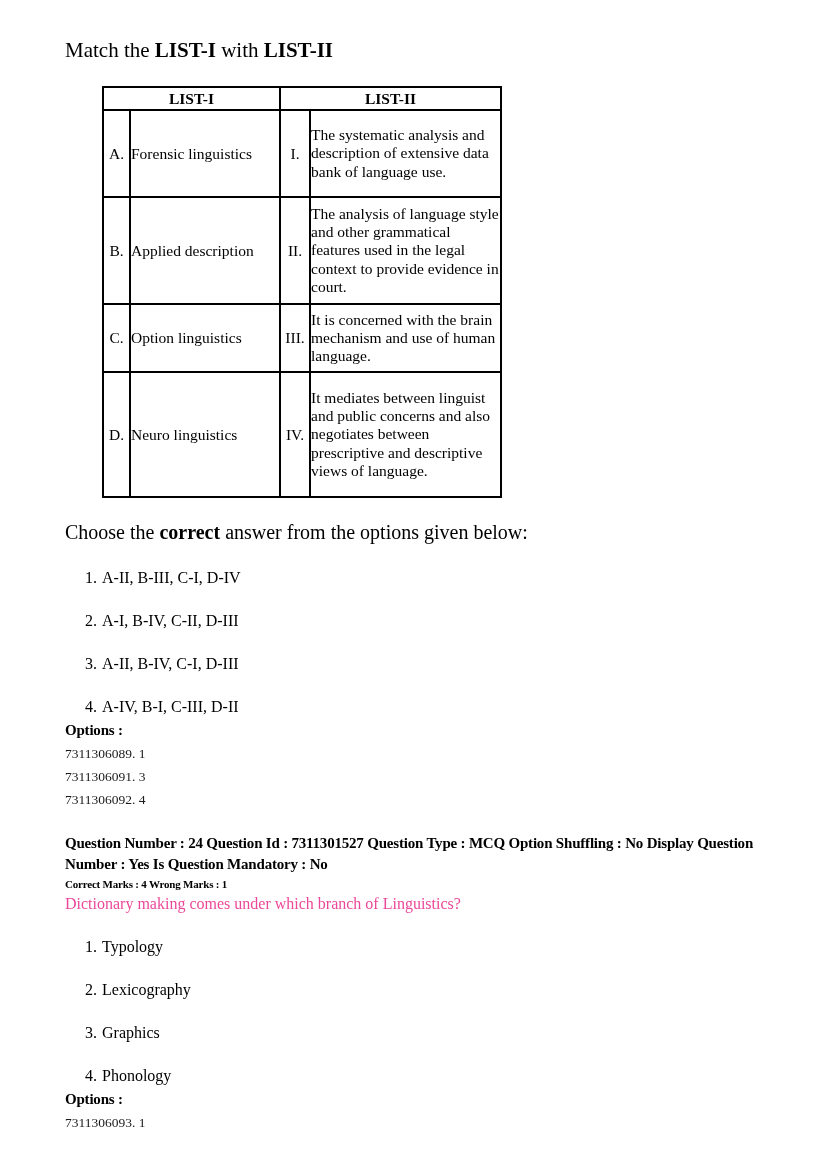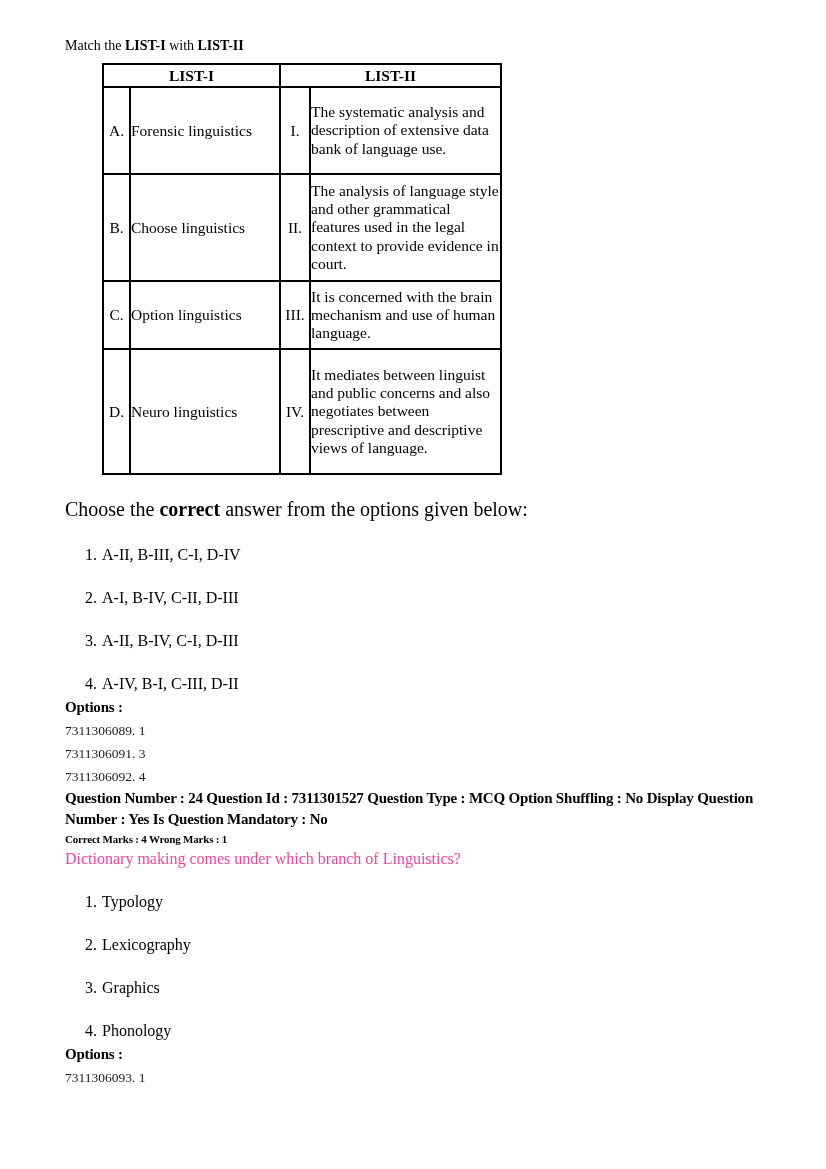--- a/index.html
+++ b/index.html
@@ -6,21 +6,21 @@
   body {
     width:826px; height:1169px;
     background:#ffffff;
     color:#000000;
     font-family:"Liberation Serif", serif;
     overflow:hidden;
   }
   .content { padding:38px 55px 0 65px; }
 
   
-  .heading { font-size:14px; margin:0 0 9px 0; }
+  .heading { font-size:21px; margin:0 0 23px 0; }
   .b { font-weight:bold; }
 
   
   table.match {
     border-collapse:collapse;
     margin-left:37px;
     width:398px;
     table-layout:fixed;
   }
   table.match th, table.match td {
@@ -55,21 +55,21 @@
   }
   .id-line {
     font-family:Liberation Serif, serif;
     font-size:13.5px;
     line-height:23px;
     color:#1a1a1a;
   }
   .id-list { margin-top:3px; }
 
   
-  .meta-block { }
+  .meta-block { margin-top:22px; }
   .meta-line {
     font-weight:bold;
     font-size:15px;
     line-height:21px;
     max-width:706px;
     letter-spacing:-0.2px;
   }
   .marks-line {
     font-weight:bold;
     font-size:11px;
@@ -100,21 +100,21 @@
         <th colspan="2">LIST-II</th>
       </tr>
       <tr class="row-a">
         <td class="c1">A.</td>
         <td class="c2">Forensic linguistics</td>
         <td class="c3">I.</td>
         <td class="c4">The systematic analysis and description of extensive data bank of language use.</td>
       </tr>
       <tr class="row-b">
         <td class="c1">B.</td>
-        <td class="c2">Choose linguistics</td>
+        <td class="c2">Applied description</td>
         <td class="c3">II.</td>
         <td class="c4">The analysis of language style and other grammatical features used in the legal context to provide evidence in court.</td>
       </tr>
       <tr class="row-c">
         <td class="c1">C.</td>
         <td class="c2">Option linguistics</td>
         <td class="c3">III.</td>
         <td class="c4">It is concerned with the brain mechanism and use of human language.</td>
       </tr>
       <tr class="row-d">

